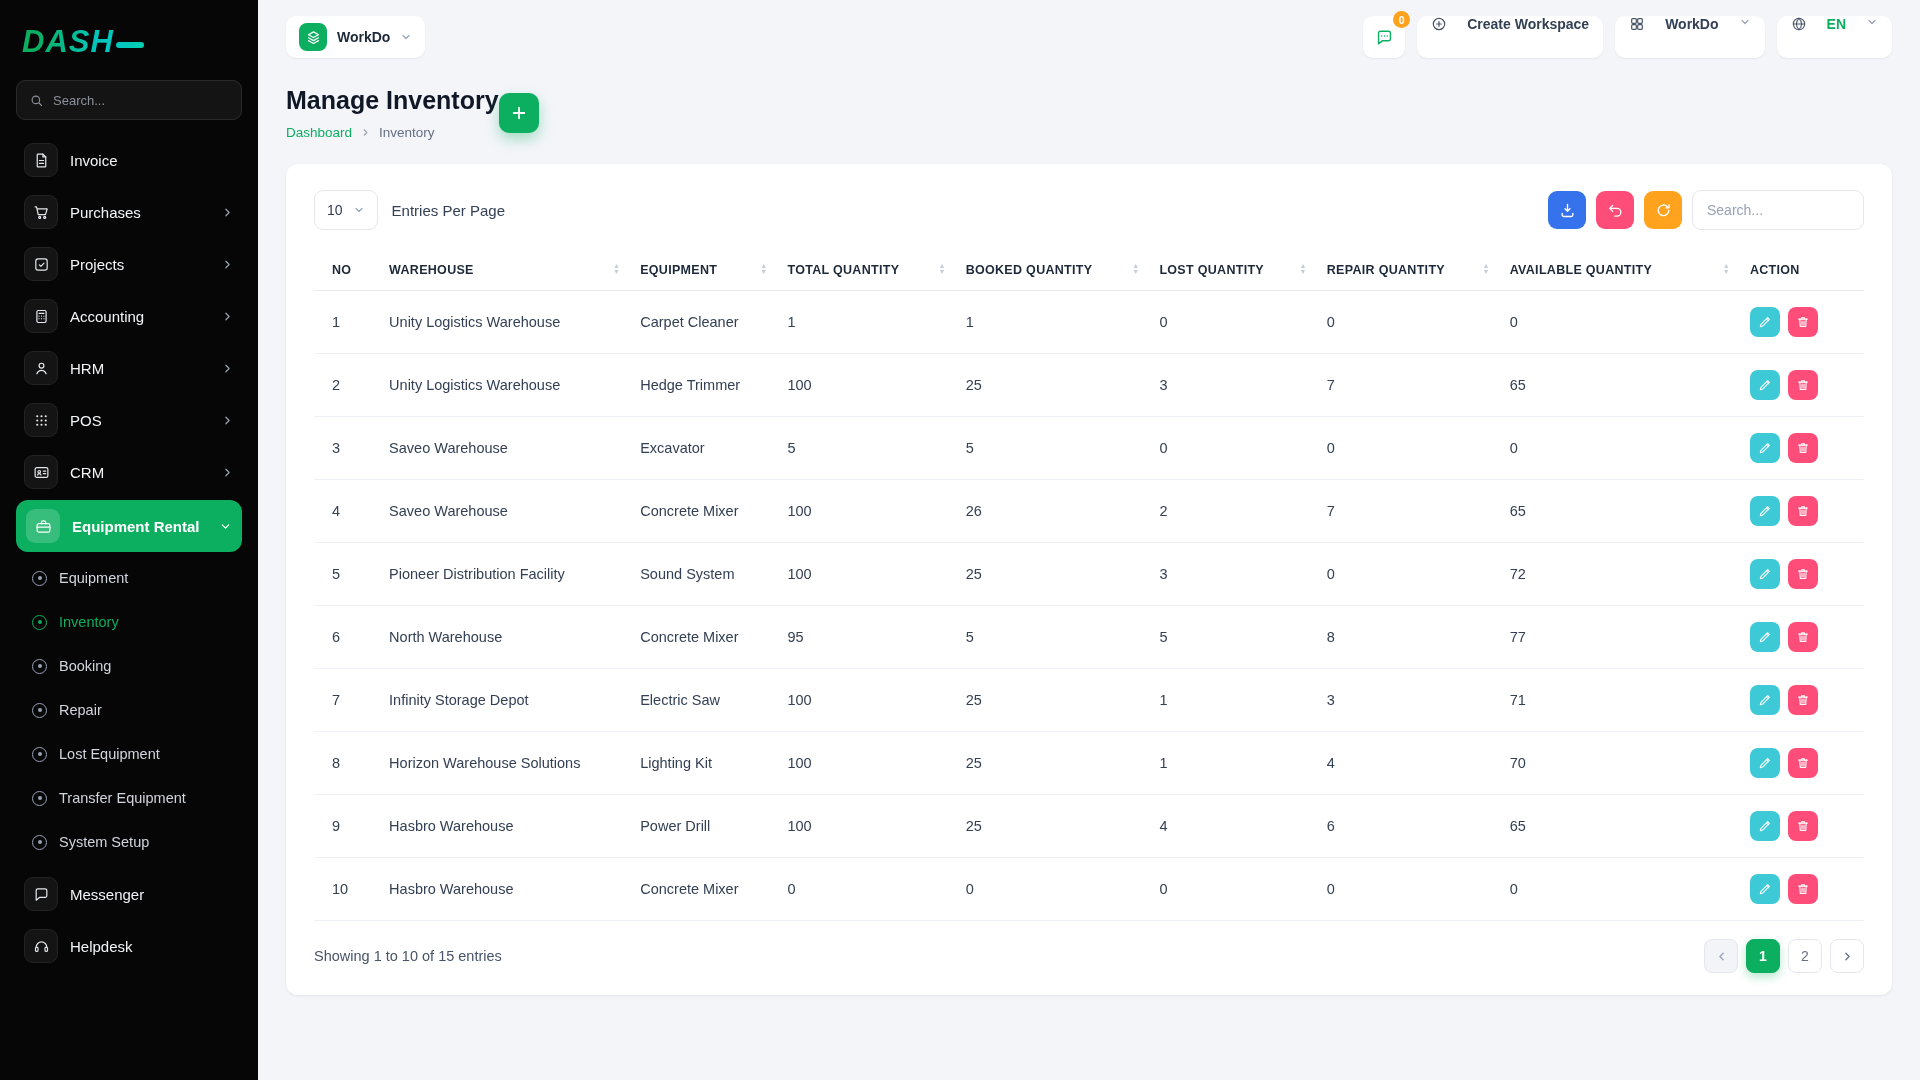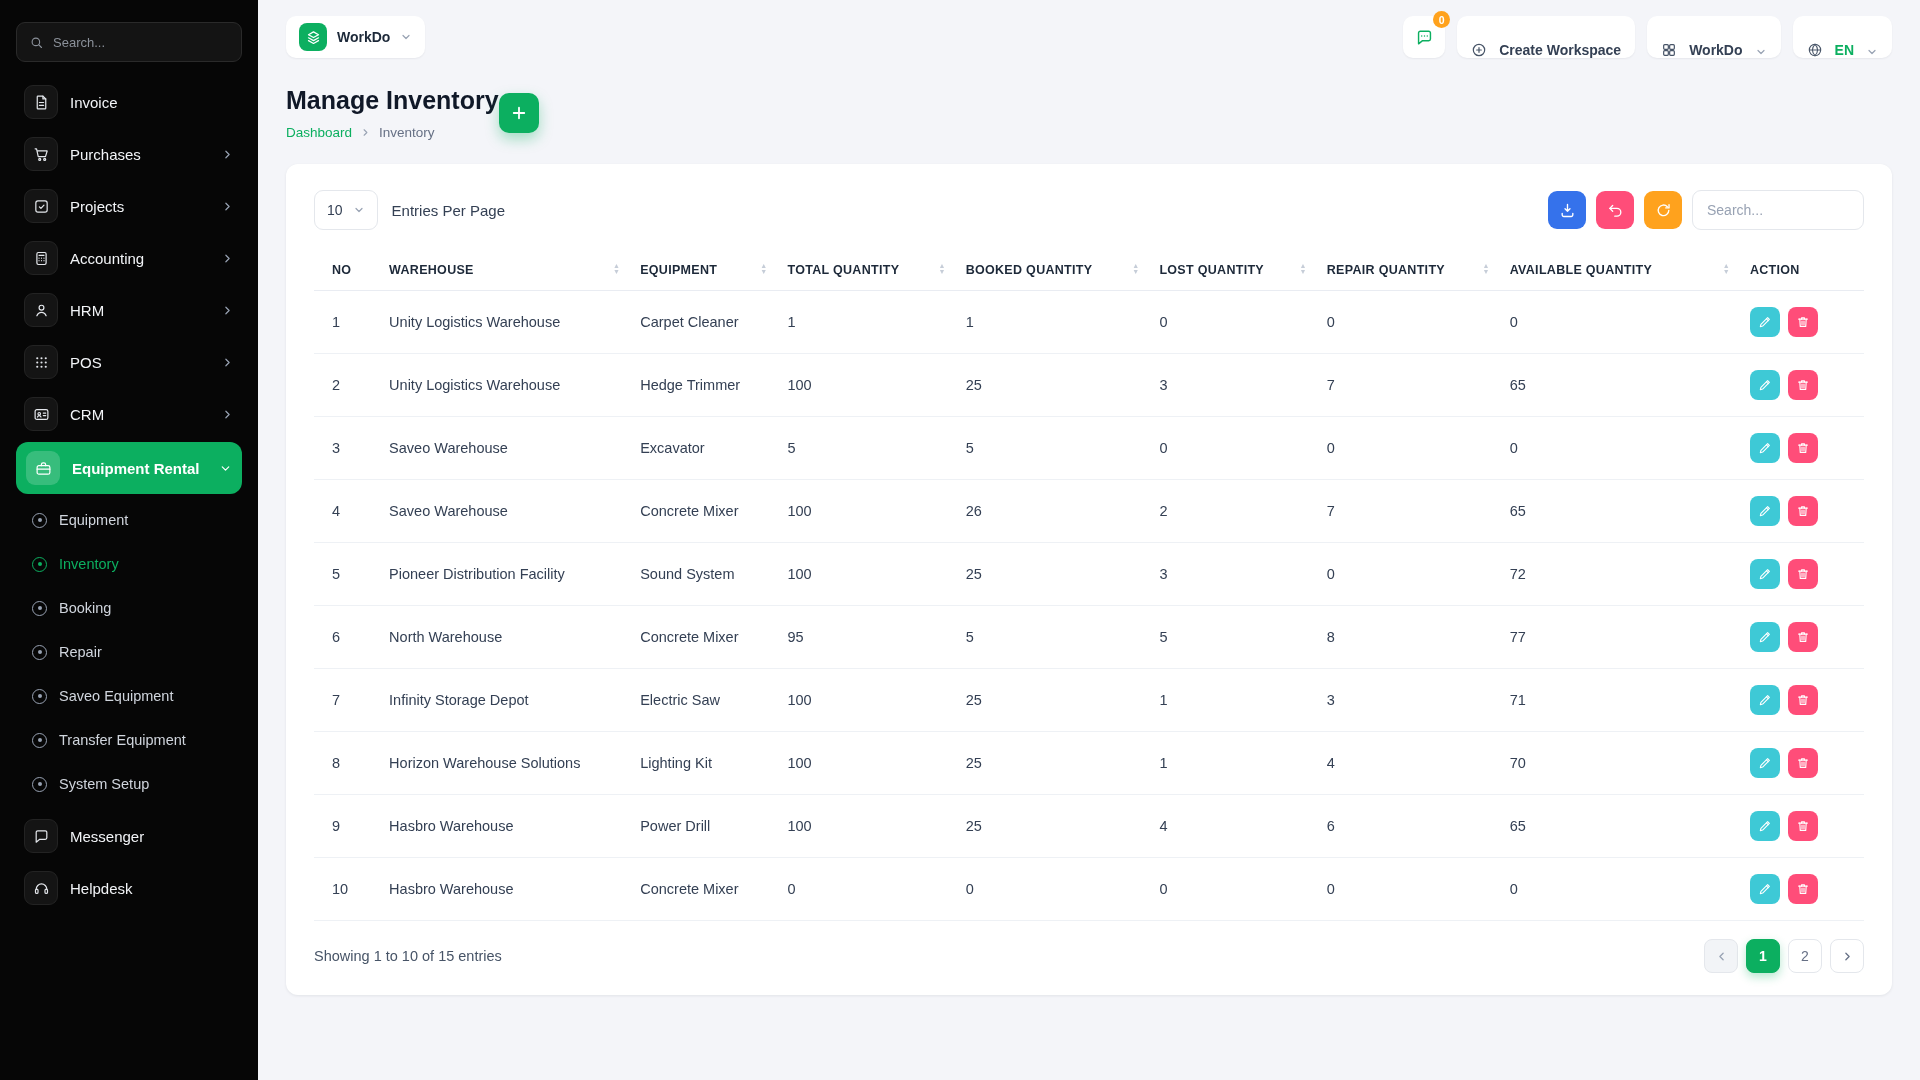--- a/index.html
+++ b/index.html
@@ -41,21 +41,21 @@
 .ws-switcher{display:flex;align-items:center;gap:10px;background:#fff;border-radius:10px;padding:7px 13px;cursor:pointer;box-shadow:0 1px 2px rgba(16,24,40,.06)}
 .ws-icon{width:28px;height:28px;border-radius:8px;background:var(--primary,#0caf60);display:flex;align-items:center;justify-content:center;color:#fff}
 .ws-icon svg{width:15px;height:15px}
 .ws-name{font-size:14px;font-weight:600;color:#1d2939}
 .chev{display:flex;color:#98a2b3}
 .chev svg{width:12px;height:12px}
 .topbar-right{display:flex;align-items:center;gap:12px}
 .icon-btn{position:relative;width:42px;height:42px;border:none;border-radius:10px;background:#fff;display:flex;align-items:center;justify-content:center;cursor:pointer;box-shadow:0 1px 2px rgba(16,24,40,.06);color:var(--primary,#0caf60)}
 .icon-btn svg{width:19px;height:19px}
 .badge{position:absolute;top:-5px;right:-5px;min-width:17px;height:17px;border-radius:9px;background:var(--warning,#ffa21d);color:#fff;font-size:10.5px;font-weight:700;display:flex;align-items:center;justify-content:center;padding:0 4px}
-.top-btn{display:flex;align-items:flex-end;gap:12px;height:42px;padding:0 14px;border:none;border-radius:10px;background:#fff;font-family:inherit;font-size:14px;font-weight:600;color:#344054;cursor:pointer;box-shadow:0 1px 2px rgba(16,24,40,.06)}
+.top-btn{display:flex;align-items:flex-start;gap:20px;height:42px;padding:0 14px;border:none;border-radius:10px;background:#fff;font-family:inherit;font-size:14px;font-weight:600;color:#344054;cursor:pointer;box-shadow:0 1px 2px rgba(16,24,40,.06)}
 .btn-ic{display:flex;color:#475467}
 .btn-ic svg{width:16px;height:16px}
 .lang{color:var(--primary,#0caf60);font-weight:700}
 
 .page-head{display:flex;align-items:center;margin-top:12px}
 .page-title{font-size:25px;font-weight:700;color:#101828}
 .breadcrumb{display:flex;align-items:center;gap:8px;margin-top:10px;font-size:13.5px}
 .breadcrumb a{color:var(--primary,#0caf60);text-decoration:none;cursor:pointer}
 .bc-sep{color:#98a2b3;display:flex}
 .bc-sep svg{width:11px;height:11px}
@@ -98,20 +98,24 @@
 .pg-btn svg{width:13px;height:13px}
 .pg-btn.prev{background:#f2f4f7;color:#98a2b3}
 .pg-btn.active{background:var(--primary,#0caf60);border-color:var(--primary,#0caf60);color:#fff;font-weight:700;box-shadow:0 4px 10px rgba(12,175,96,.3)}
 </style>
 </head>
 <body>
 
 <div class="app">
 
   <aside class="sidebar">
+    <div class="logo">
+      <span class="logo-text">DASH</span>
+      <span class="logo-dash"></span>
+    </div>
 
     <div class="sidebar-search">
       <svg viewBox="0 0 24 24" fill="none" stroke="currentColor" stroke-width="1.8" stroke-linecap="round">
           <circle cx="11" cy="11" r="6"></circle>
           <path d="M20 20l-4.2-4.2"></path>
         </svg>
       <input placeholder="Search..." style="">
     </div>
 
     <nav class="menu">
@@ -256,21 +260,21 @@
         <div class="sub-item">
           <span class="sub-icon"></span>
           <span>Booking</span>
         </div>
         <div class="sub-item">
           <span class="sub-icon"></span>
           <span>Repair</span>
         </div>
         <div class="sub-item">
           <span class="sub-icon"></span>
-          <span>Saveo Equipment</span>
+          <span>Lost Equipment</span>
         </div>
         <div class="sub-item">
           <span class="sub-icon"></span>
           <span>Transfer Equipment</span>
         </div>
         <div class="sub-item">
           <span class="sub-icon"></span>
           <span>System Setup</span>
         </div>
       </div>

